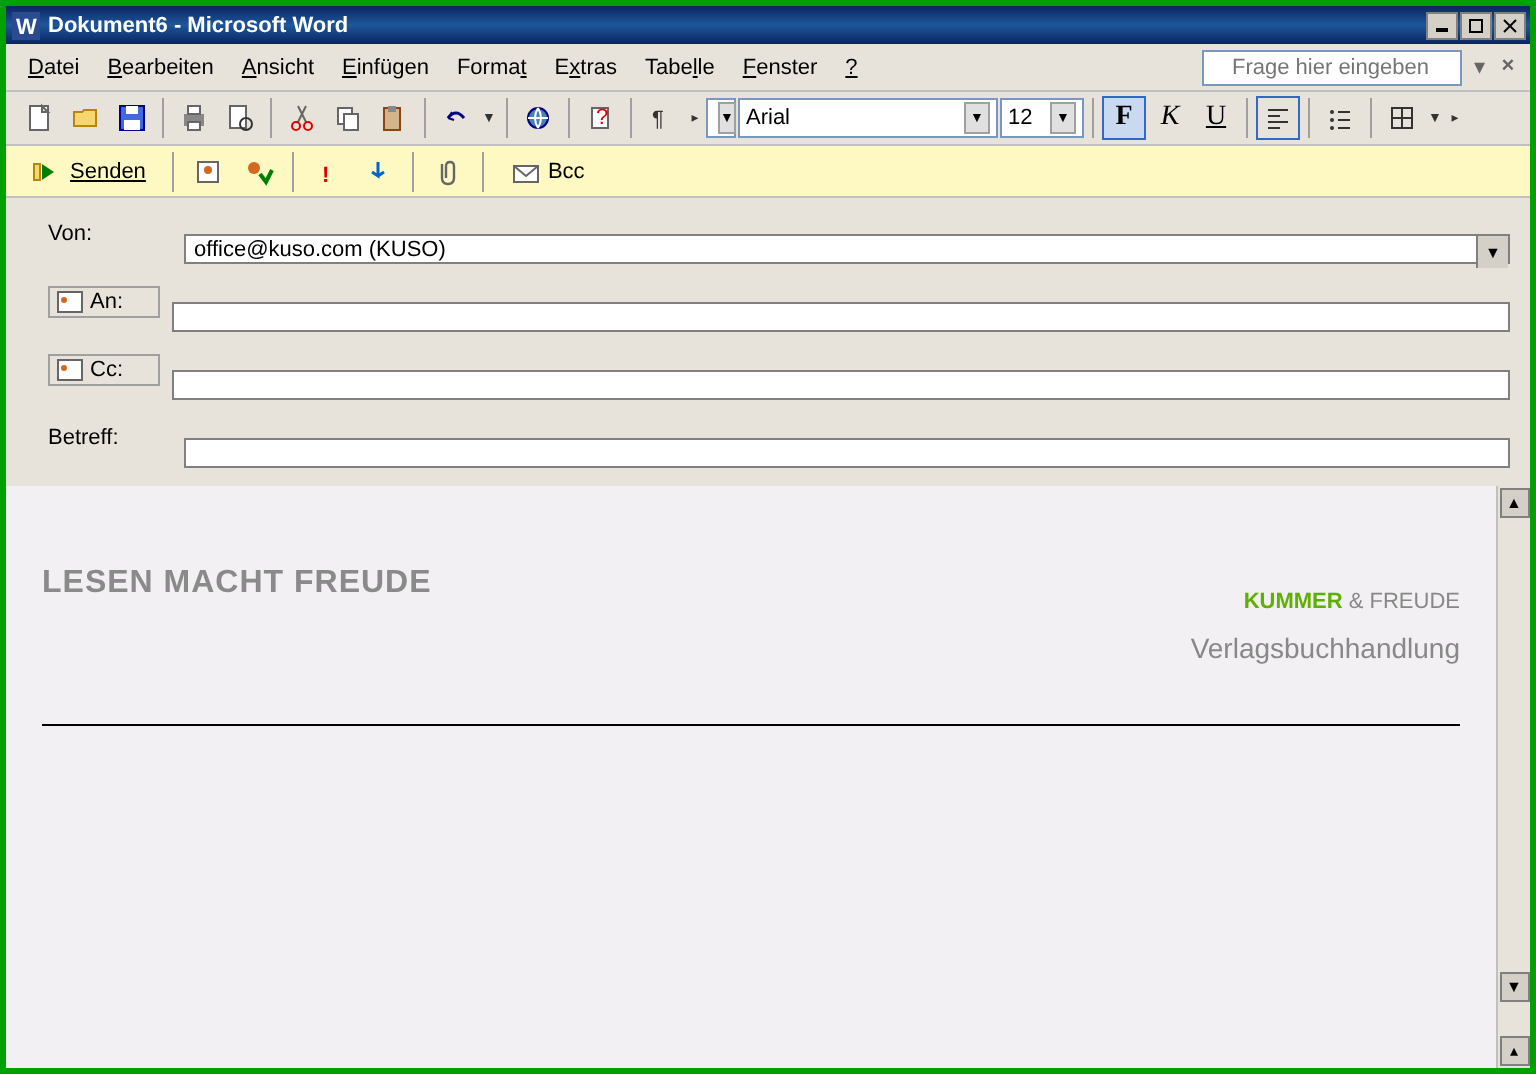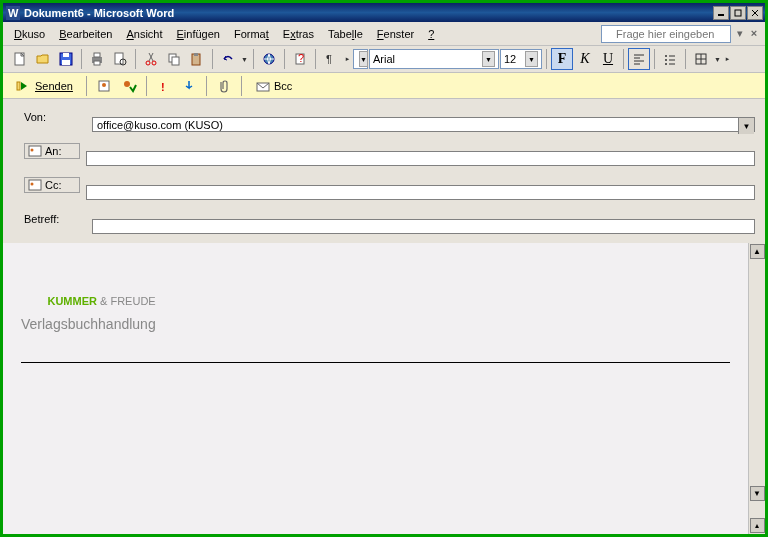--- a/index.html
+++ b/index.html
@@ -82,21 +82,21 @@
     <div class="winbtn">
         <svg width="8" height="8">
           <line x1="1" y1="1" x2="7" y2="7" stroke="#000"></line>
           <line x1="7" y1="1" x2="1" y2="7" stroke="#000"></line>
         </svg>
       </div>
   </div>
 </div>
 
 <div class="menubar">
-  <span class="menuitem"><u>D</u><span>kuso</span></span>
+  <span class="menuitem"><u>D</u><span>atei</span></span>
   <span class="menuitem"><u>B</u>earbeiten</span>
   <span class="menuitem"><u>A</u>nsicht</span>
   <span class="menuitem"><u>E</u>infügen</span>
   <span class="menuitem">Forma<u>t</u></span>
   <span class="menuitem">E<u>x</u>tras</span>
   <span class="menuitem">Tabe<u>l</u>le</span>
   <span class="menuitem"><u>F</u>enster</span>
   <span class="menuitem"><u>?</u></span>
   <span class="menuspacer"></span>
   <input class="helpbox" placeholder="Frage hier eingeben" style="">
@@ -317,20 +317,21 @@
     <span class="fieldlabel">Betreff:</span>
     <div class="fieldinput">
         <span></span>
       </div>
   </div>
 </div>
 
 <div class="docarea">
   <div class="docpage">
     <div class="letterhead">
+      <div class="slogan">LESEN MACHT FREUDE</div>
       <div class="company">
         <div class="company-name">
           <span class="co-green">KUMMER</span><span class="co-grey"> &amp; </span><span class="co-grey">FREUDE</span>
         </div>
         <div class="company-sub">Verlagsbuchhandlung</div>
       </div>
     </div>
     <hr class="hr">
   </div>
   <div class="vscroll">

